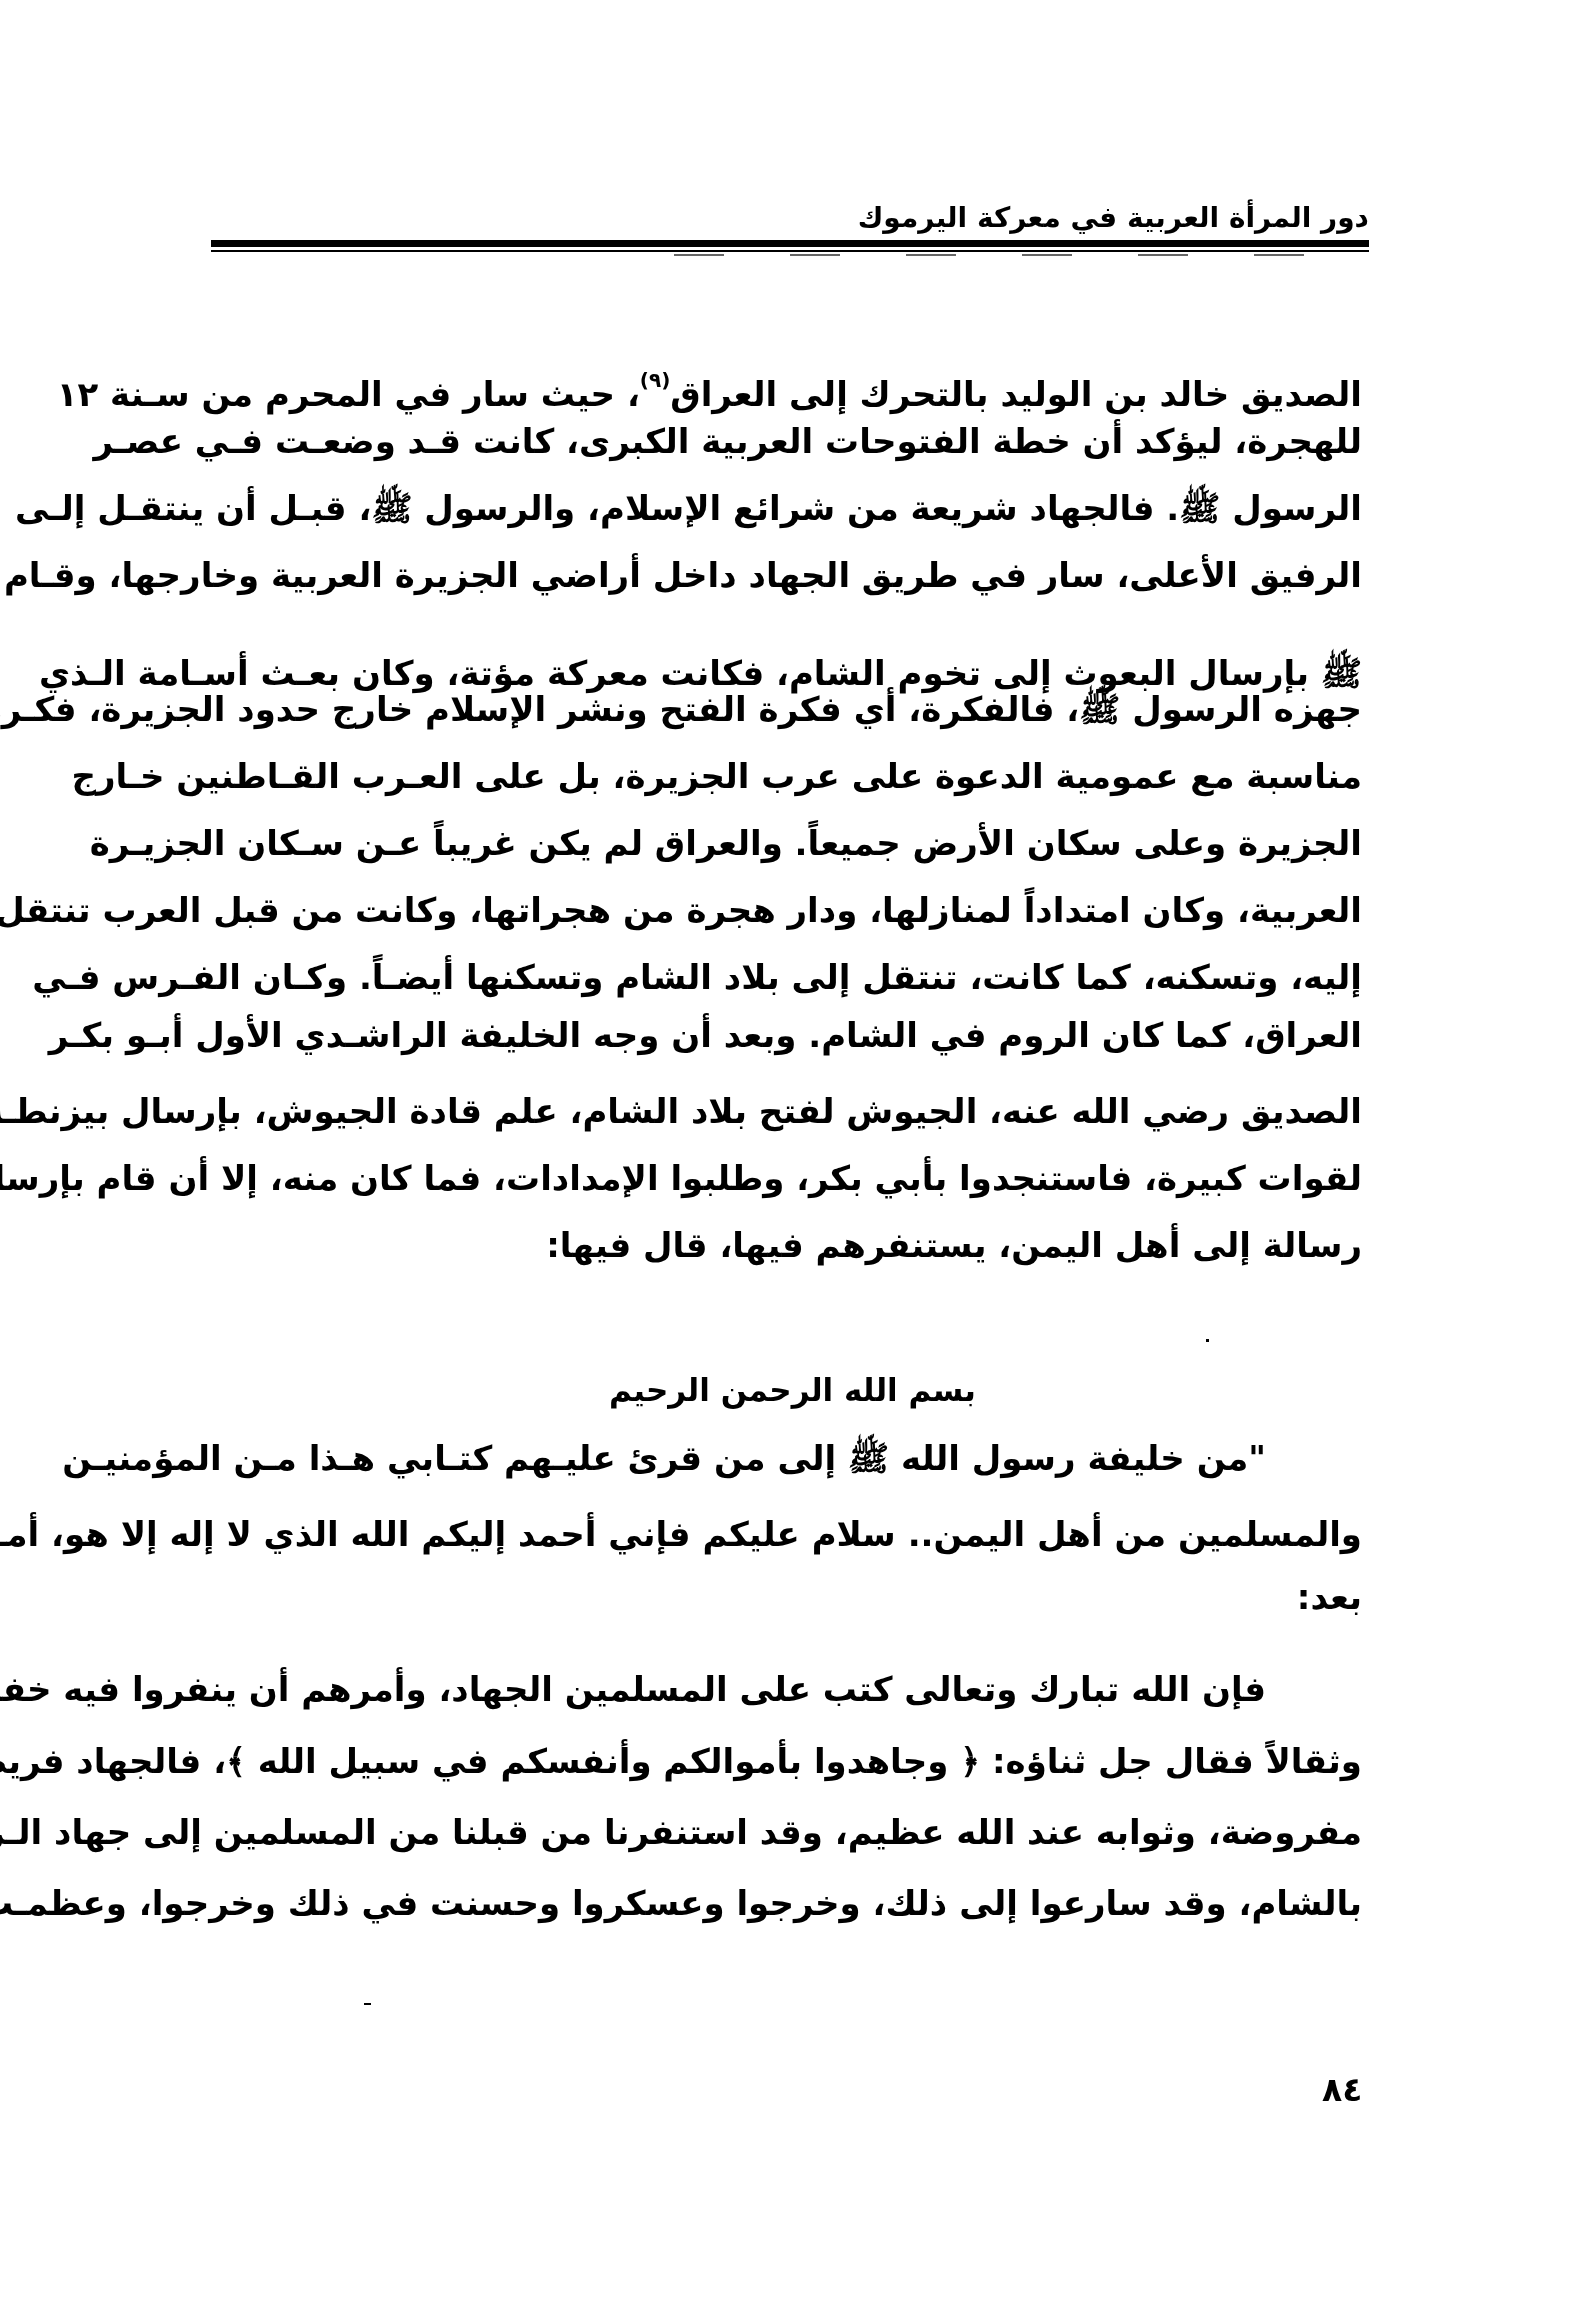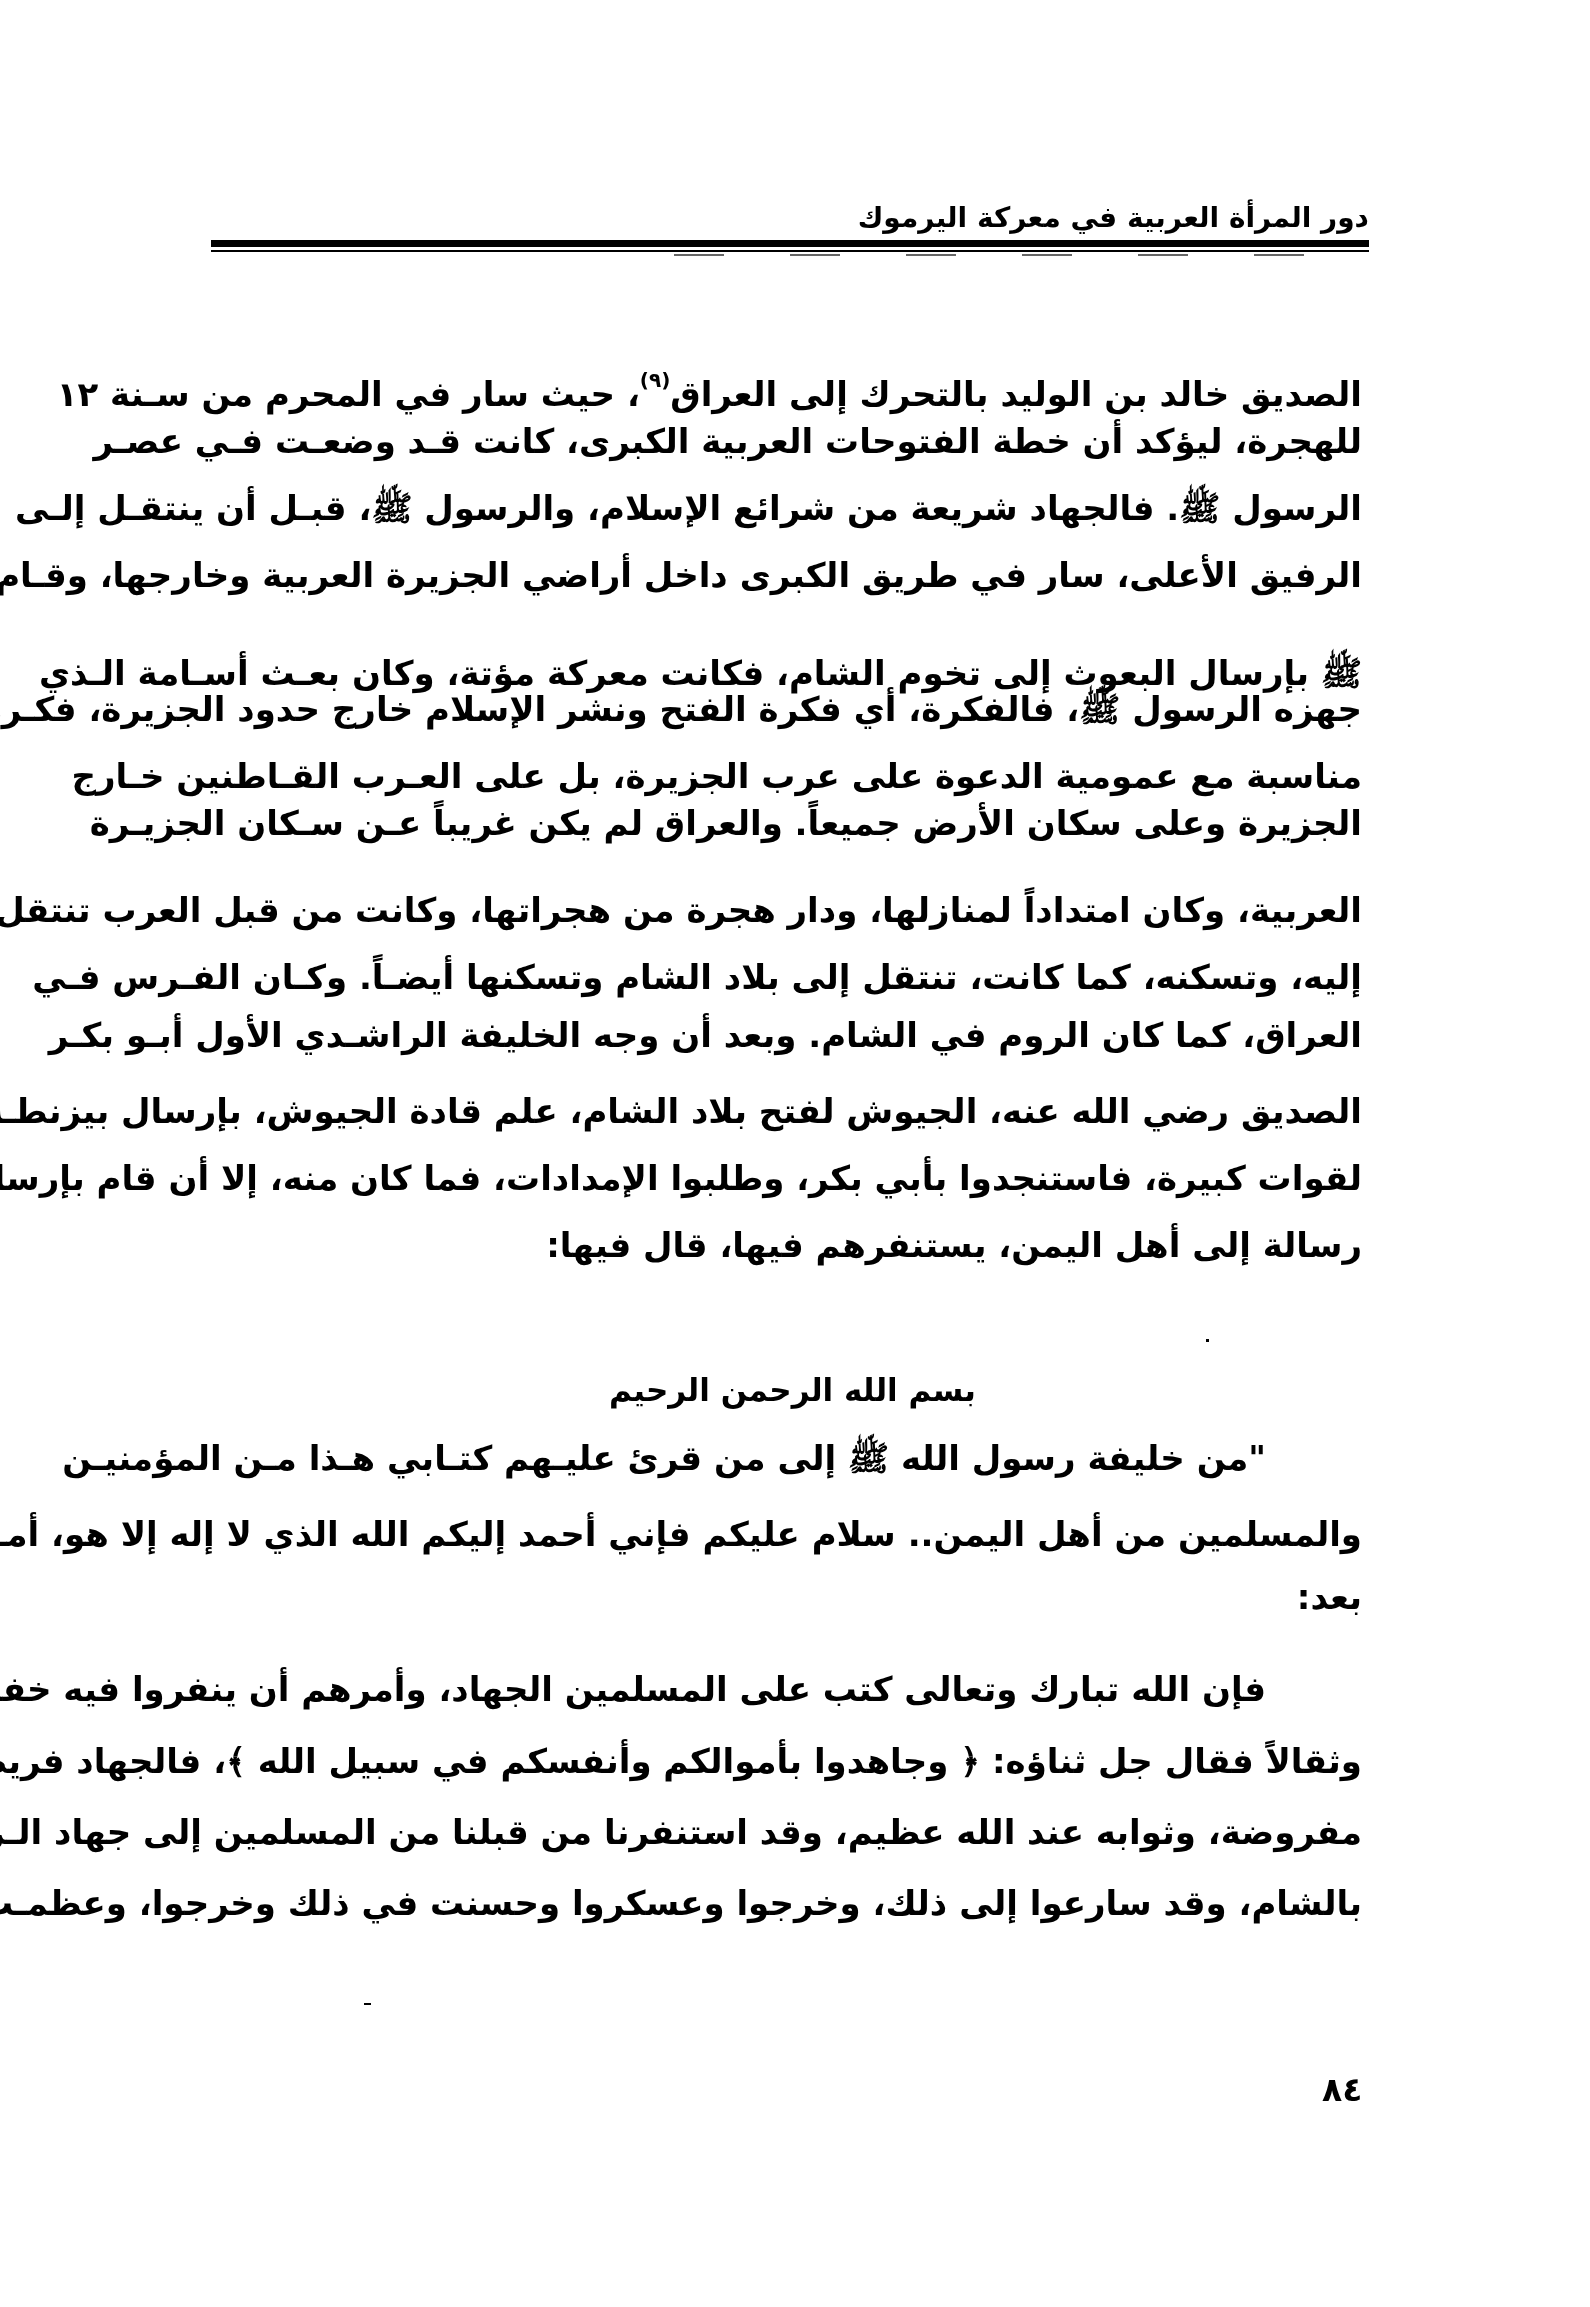--- a/index.html
+++ b/index.html
@@ -105,25 +105,25 @@
   <div class="header-title">دور المرأة العربية في معركة اليرموك</div>
   <div class="header-rule">
     <div class="thick"></div>
     <div class="thin"></div>
     <div class="speckle"></div>
   </div>
 
   <div class="line" style="top:341px;margin-top:20px;"><span>الصديق خالد بن الوليد بالتحرك إلى العراق</span><sup class="fn">(٩)</sup><span>، حيث سار في المحرم من سـنة ١٢</span></div>
   <div class="line" style="top:408px;">للهجرة، ليؤكد أن خطة الفتوحات العربية الكبرى، كانت قـد وضعـت فـي عصـر</div>
   <div class="line" style="top:475px;">الرسول ﷺ. فالجهاد شريعة من شرائع الإسلام، والرسول ﷺ، قبـل أن ينتقـل إلـى</div>
-  <div class="line" style="top:542px;">الرفيق الأعلى، سار في طريق الكبرى داخل أراضي الجزيرة العربية وخارجها، وقـام</div>
+  <div class="line" style="top:542px;">الرفيق الأعلى، سار في طريق الجهاد داخل أراضي الجزيرة العربية وخارجها، وقـام</div>
   <div class="line" style="top:640px;">ﷺ بإرسال البعوث إلى تخوم الشام، فكانت معركة مؤتة، وكان بعـث أسـامة الـذي</div>
   <div class="line" style="top:676px;">جهزه الرسول ﷺ، فالفكرة، أي فكرة الفتح ونشر الإسلام خارج حدود الجزيرة، فكـرة</div>
   <div class="line" style="top:743px;">مناسبة مع عمومية الدعوة على عرب الجزيرة، بل على العـرب القـاطنين خـارج</div>
-  <div class="line" style="top:790px;">الجزيرة وعلى سكان الأرض جميعاً. والعراق لم يكن غريباً عـن سـكان الجزيـرة</div>
+  <div class="line" style="top:810px;">الجزيرة وعلى سكان الأرض جميعاً. والعراق لم يكن غريباً عـن سـكان الجزيـرة</div>
   <div class="line" style="top:877px;">العربية، وكان امتداداً لمنازلها، ودار هجرة من هجراتها، وكانت من قبل العرب تنتقل</div>
   <div class="line" style="top:944px;">إليه، وتسكنه، كما كانت، تنتقل إلى بلاد الشام وتسكنها أيضـاً. وكـان الفـرس فـي</div>
   <div class="line" style="top:1002px;">العراق، كما كان الروم في الشام. وبعد أن وجه الخليفة الراشـدي الأول أبـو بكـر</div>
   <div class="line" style="top:1078px;">الصديق رضي الله عنه، الجيوش لفتح بلاد الشام، علم قادة الجيوش، بإرسال بيزنطـة</div>
   <div class="line" style="top:1145px;">لقوات كبيرة، فاستنجدوا بأبي بكر، وطلبوا الإمدادات، فما كان منه، إلا أن قام بإرسال</div>
   <div class="line last" style="top:1212px;">رسالة إلى أهل اليمن، يستنفرهم فيها، قال فيها:</div>
 
   <span class="stray-dot" style="top:1339px; left:1206px;"></span>
 
   <div class="line centered" style="top:1357px;">بسم الله الرحمن الرحيم</div>

